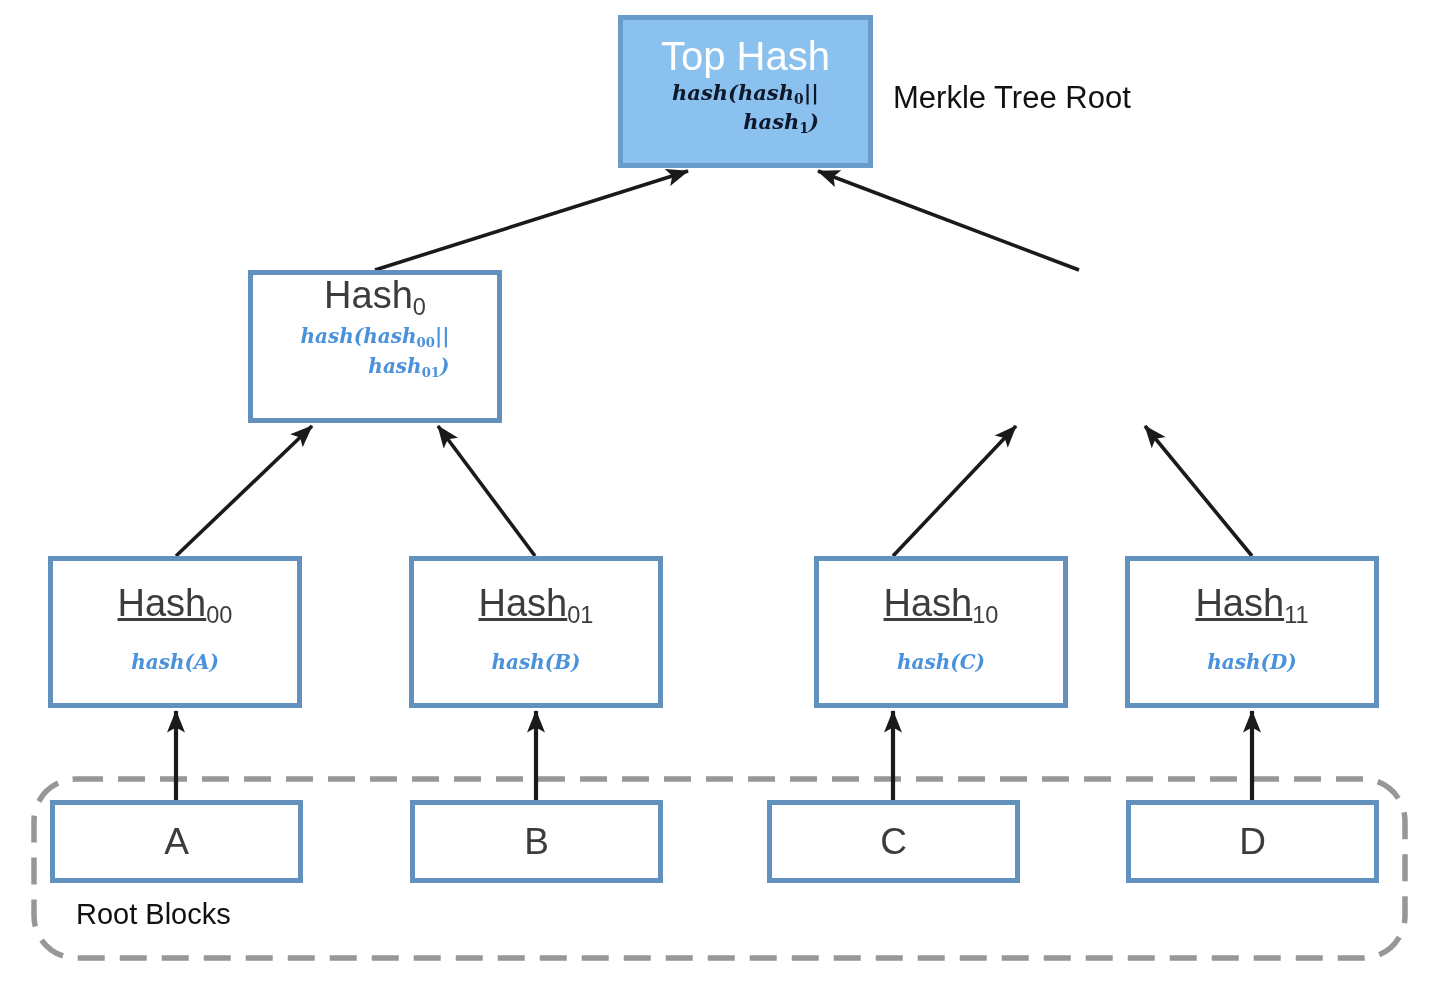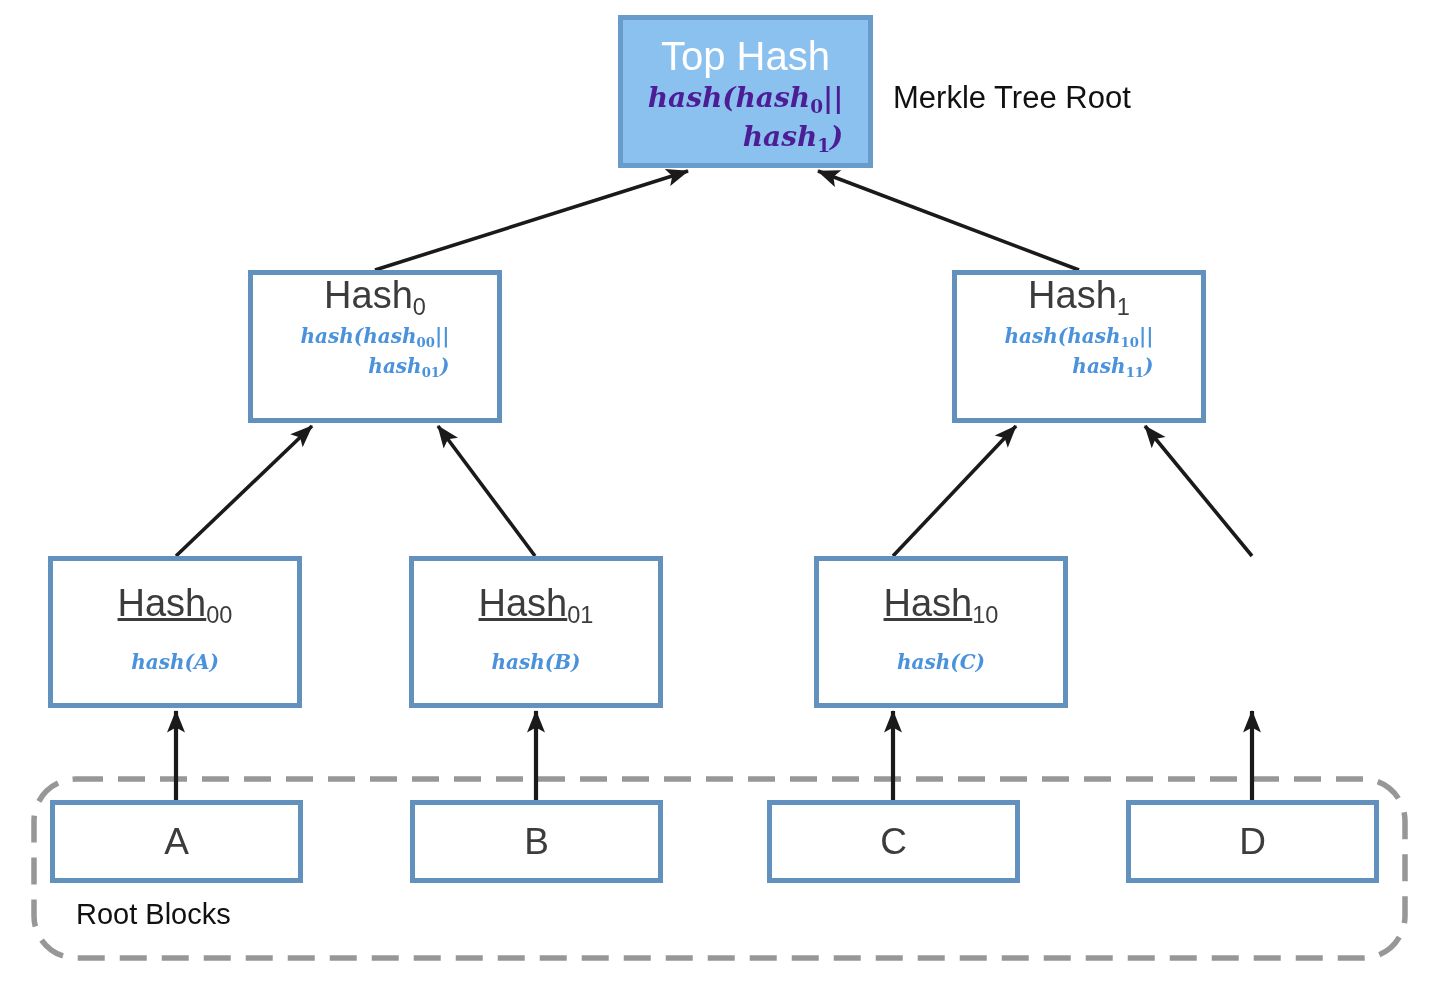--- a/index.html
+++ b/index.html
@@ -59,23 +59,23 @@
     margin-top: 4px;
   }
   .formula sub {
     font-style: normal;
     font-size: 0.66em;
     vertical-align: -0.3em;
     line-height: 0;
   }
   .formula .fl { display: block; }
   .node-root .formula {
-    color: #4c1d95;
+    color: #0f172a;
     font-weight: 700;
-    font-size: 28px;
+    font-size: 21px;
     line-height: 1.4;
     margin-top: 0;
   }
   .node-leaf .node-title { margin-top: 22px; text-decoration: underline; }
   .node-leaf .formula {
     font-size: 20px;
     margin-top: 22px;
   }
   .block {
     position: absolute;
@@ -156,43 +156,40 @@
   <div class="annotation root-annotation">Merkle Tree Root</div>
 
   <div class="node n-hash0">
     <div class="node-title"><span>Hash</span><sub>0</sub></div>
     <div class="formula">
       <span class="fl"><span>hash(hash</span><sub>00</sub><span>||</span></span>
       <span class="fl"><span>hash</span><sub>01</sub><span>)</span></span>
     </div>
   </div>
 
-  <div class="node n-hash1">
-    <div class="node-title"><span>Hash</span><sub>1</sub></div>
-    <div class="formula">
-      <span class="fl"><span>hash(hash</span><sub>10</sub><span>||</span></span>
-      <span class="fl"><span>hash</span><sub>11</sub><span>)</span></span>
-    </div>
-  </div>
 
   <div class="node node-leaf n-hash00">
     <div class="node-title"><span>Hash</span><sub>00</sub></div>
     <div class="formula">hash(A)</div>
   </div>
 
   <div class="node node-leaf n-hash01">
     <div class="node-title"><span>Hash</span><sub>01</sub></div>
     <div class="formula">hash(B)</div>
   </div>
 
   <div class="node node-leaf n-hash10">
     <div class="node-title"><span>Hash</span><sub>10</sub></div>
     <div class="formula">hash(C)</div>
   </div>
 
+  <div class="node node-leaf n-hash11">
+    <div class="node-title"><span>Hash</span><sub>11</sub></div>
+    <div class="formula">hash(D)</div>
+  </div>
 
   <div class="block b-a">
     <span class="block-label">A</span>
   </div>
   <div class="block b-b">
     <span class="block-label">B</span>
   </div>
   <div class="block b-c">
     <span class="block-label">C</span>
   </div>

